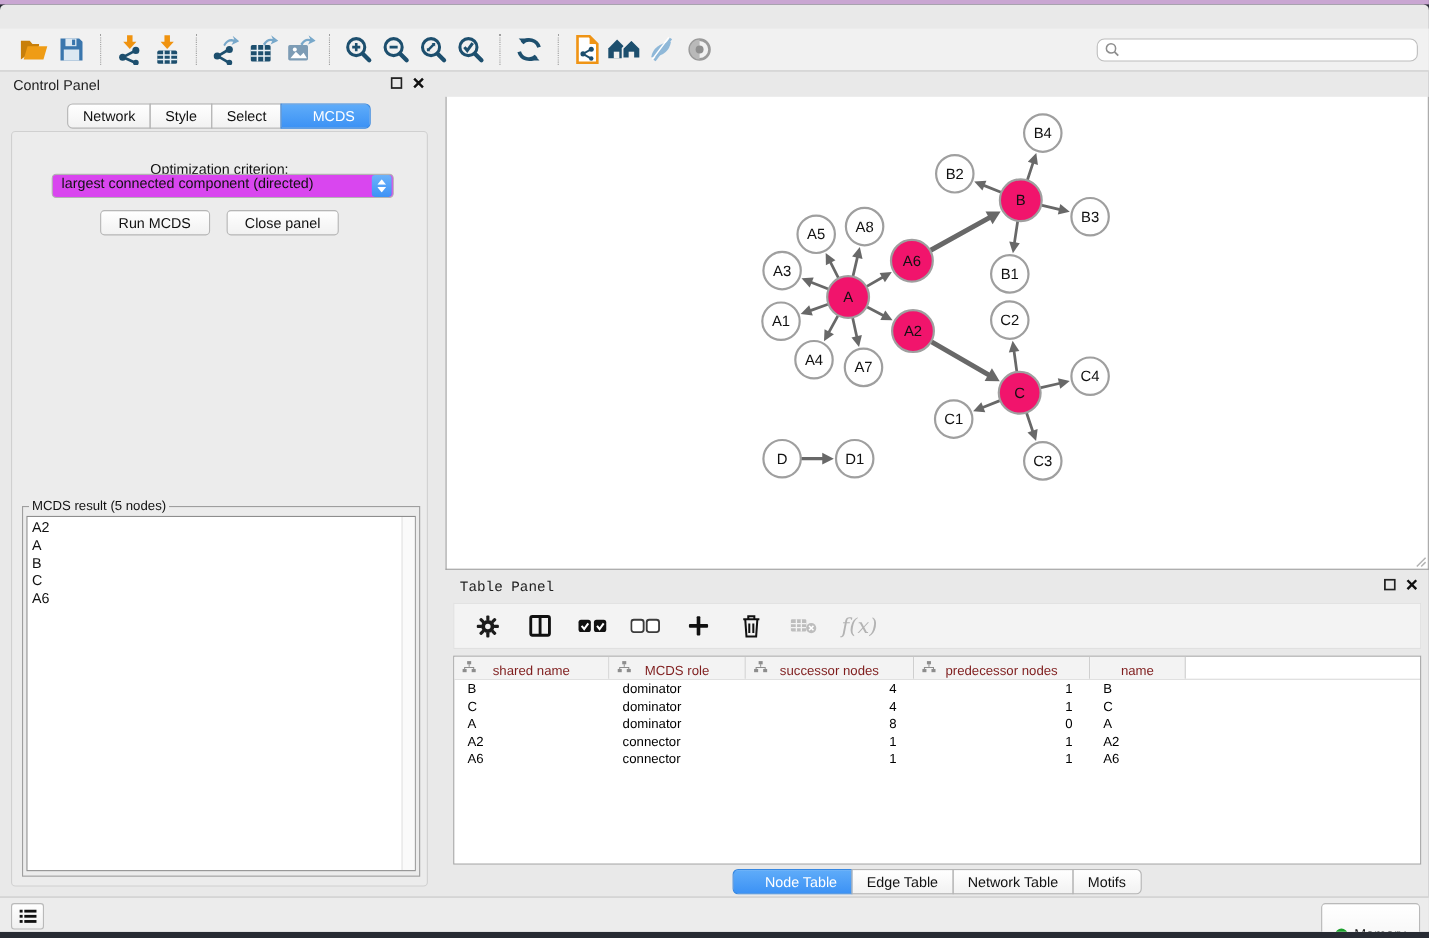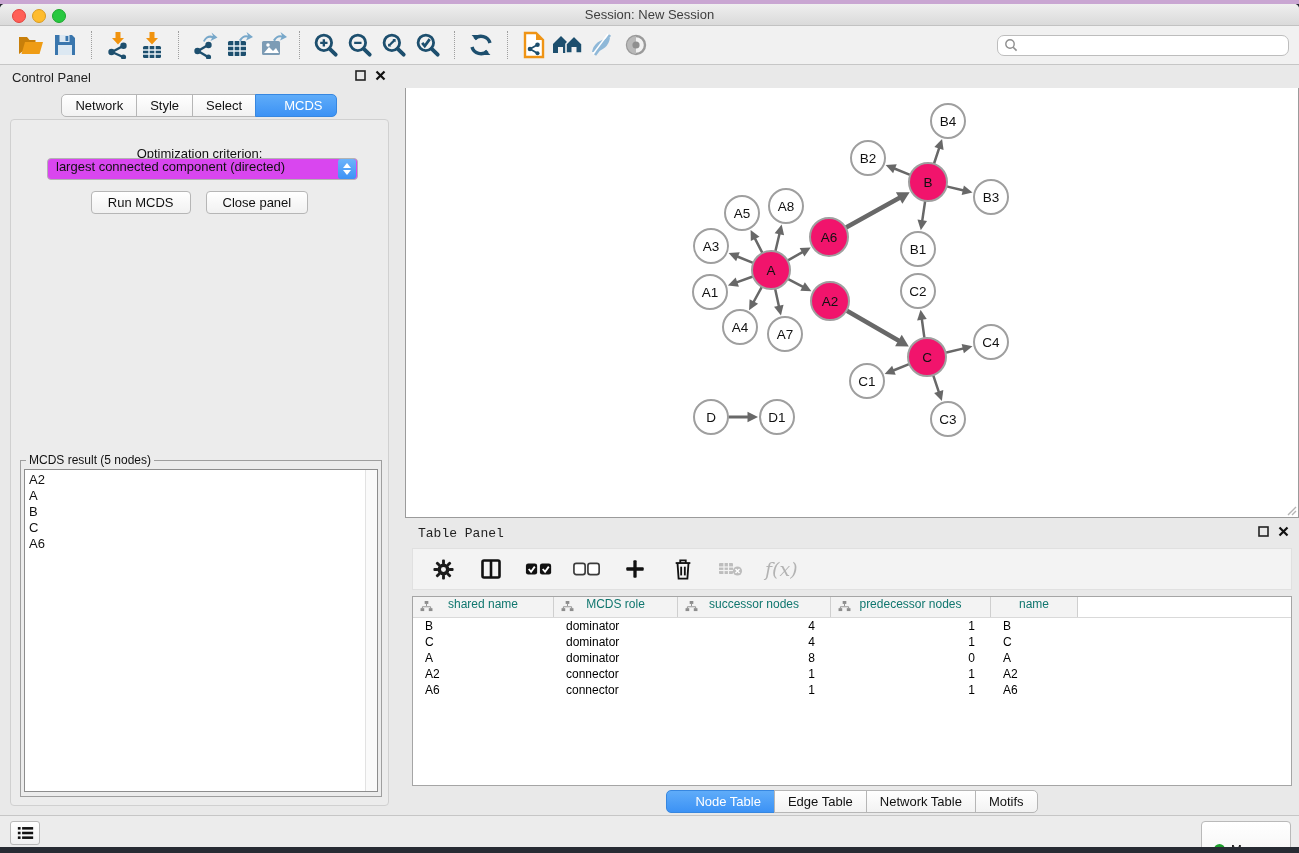--- a/index.html
+++ b/index.html
@@ -68,21 +68,21 @@
   
   .table-panel{position:absolute;left:405px;top:514px;width:894px;height:293px;}
   .tp-toolbar{position:absolute;left:7px;right:7px;top:30px;height:42px;background:#f3f3f3;
     border:1px solid #e0e0e0;box-sizing:border-box;display:flex;align-items:center;gap:20px;padding-left:16px;}
   .tp-btn{display:flex;align-items:center;justify-content:center;width:28px;height:28px;}
   .fx{font-family:"DejaVu Serif",serif;font-style:italic;font-size:19px;color:#b3b3b3;}
   .grid{position:absolute;left:7px;right:7px;top:78px;height:190px;background:#fff;
     border:1px solid #a5a5a5;box-sizing:border-box;overflow:hidden;}
   .grid-head{display:flex;height:20px;border-bottom:1px solid #d9d9d9;}
   .gh-cell{position:relative;background:#f3f3f3;border-right:1px solid #cfcfcf;box-sizing:border-box;
-    display:flex;align-items:flex-start;justify-content:center;font-size:12px;color:#0f766e;}
+    display:flex;align-items:flex-end;justify-content:center;font-size:12px;color:#7f1d1d;}
   .gh-cell .tree-ic{position:absolute;left:7px;top:4px;}
   .grid-row{display:flex;height:16px;align-items:center;}
   .gr-cell{box-sizing:border-box;font-size:12px;color:#000;white-space:nowrap;overflow:hidden;}
   .c0{width:141px;} .c1{width:124px;} .c2{width:153px;} .c3{width:160px;} .c4{width:87px;}
   .al{padding-left:12px;text-align:left;} .ar{padding-right:16px;text-align:right;}
   .tp-tabs{position:absolute;left:0;right:0;top:272px;display:flex;justify-content:center;}
   
   .status-bar{position:absolute;left:0;right:0;top:811px;height:32px;background:#ececec;
     border-top:1px solid #c6c6c6;}
   .list-btn{position:absolute;left:10px;top:5px;width:28px;height:22px;background:linear-gradient(#fff,#f0f0f0);
@@ -93,26 +93,20 @@
   .memory-btn span.lbl{font-size:13px;color:#111;}
   svg{display:block;}
 </style>
 </head>
 <body>
 
 <div class="desktop-top"></div>
 
 <div class="app">
 
-  <div class="titlebar">
-    <span class="tl r"></span>
-    <span class="tl y"></span>
-    <span class="tl g"></span>
-    <div class="title-text">Session: New Session</div>
-  </div>
 
   <div class="toolbar">
     <div class="tbtn">
       <svg width="28" height="24" viewBox="0 0 28 24">
           <path d="M2 21 L2 4 h8 l2.5 3 h6 v2" fill="#c87f0a"></path>
           <path d="M4.5 21 L8 9 h18 l-3.5 12 z" fill="#ef9c15"></path>
         </svg>
     </div>
     <div class="tbtn">
       <svg width="24" height="24" viewBox="0 0 24 24">

